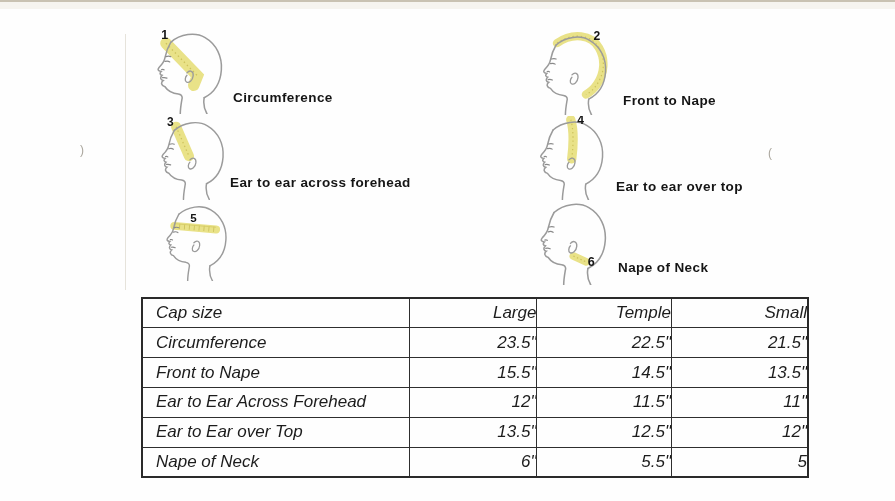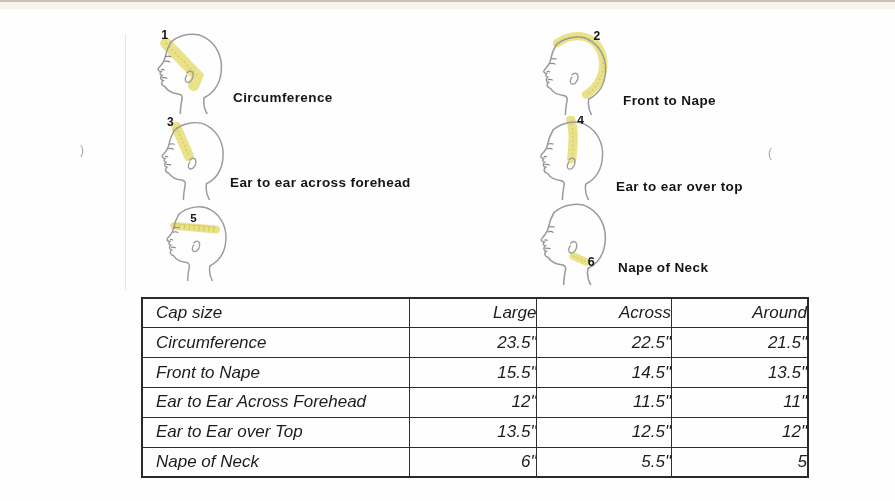--- a/index.html
+++ b/index.html
@@ -133,22 +133,22 @@
     <colgroup>
       <col class="col-label">
         <col class="col-large">
         <col class="col-medium">
         <col class="col-small">
     </colgroup>
     <tbody>
       <tr>
         <td class="rowlabel">Cap size</td>
         <td>Large</td>
-        <td>Across</td>
-        <td>Around</td>
+        <td>Temple</td>
+        <td>Small</td>
       </tr>
       <tr>
         <td class="rowlabel">Circumference</td>
         <td>23.5"</td>
         <td>22.5"</td>
         <td>21.5"</td>
       </tr>
       <tr>
         <td class="rowlabel">Front to Nape</td>
         <td>15.5"</td>

